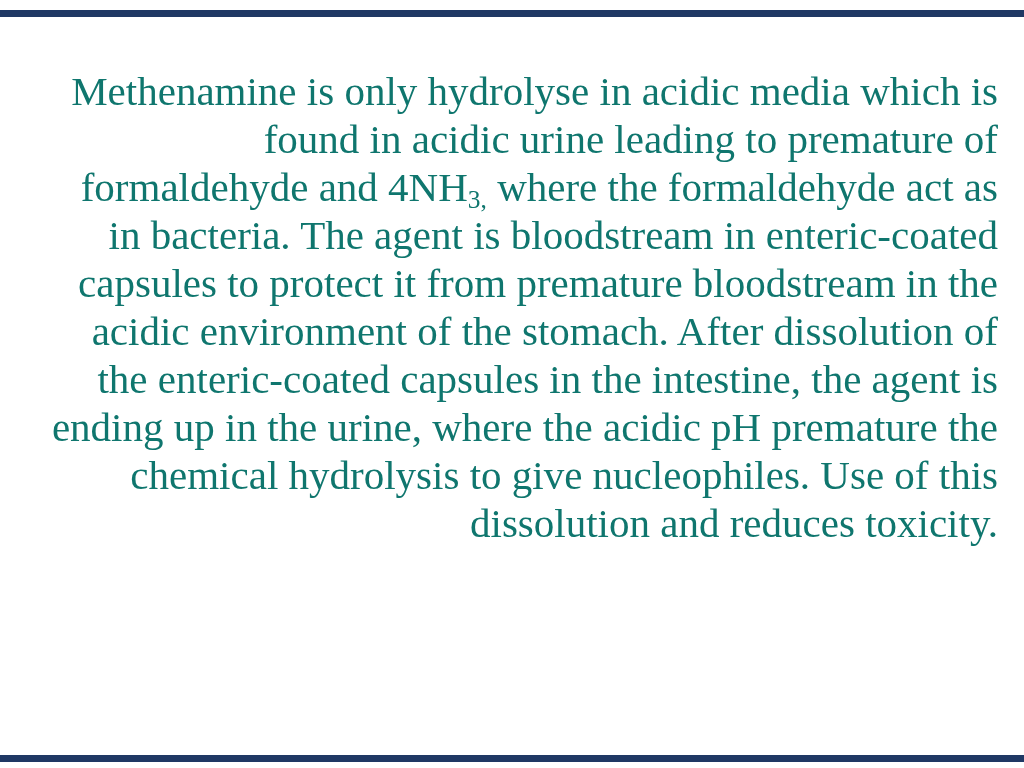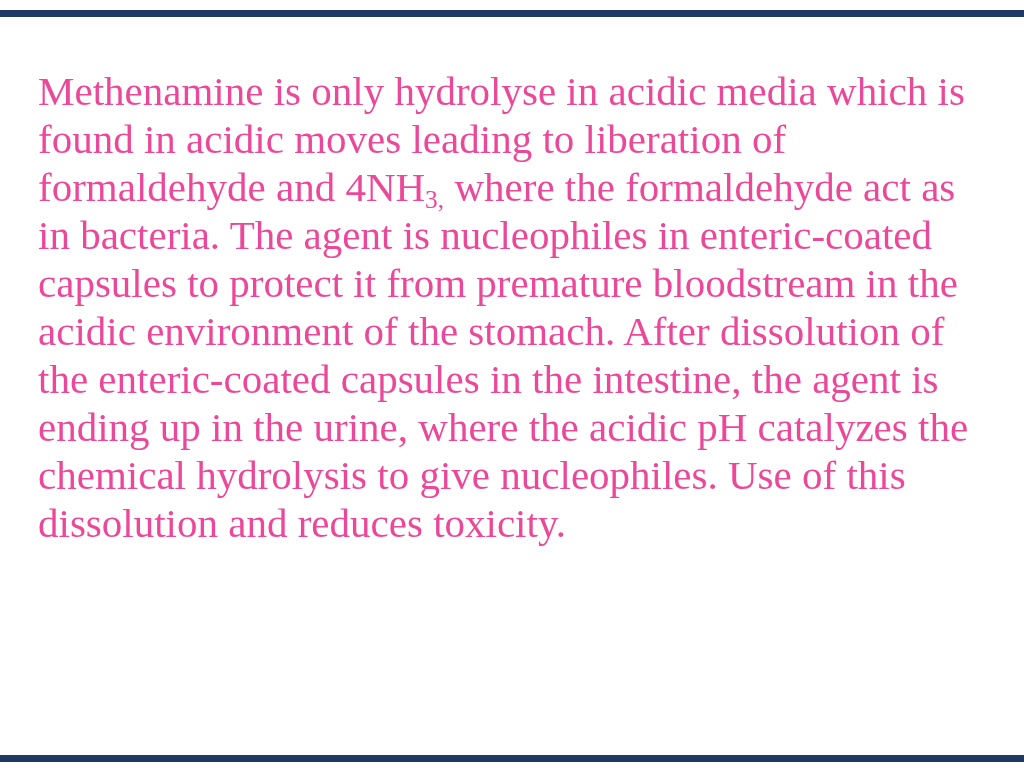--- a/index.html
+++ b/index.html
@@ -44,26 +44,26 @@
     font-size: 0.62em;
     vertical-align: -0.28em;
     line-height: 0;
   }
 </style>
 </head>
 <body style="background: rgb(255, 255, 255);">
 
 <div class="slide">
   <div class="accent-bar top" style="background: rgb(31, 56, 100);"></div>
-  <div class="text-block" id="paragraph" style="color: #ec4899;">
+  <div class="text-block" id="paragraph" style="color: #0f766e; text-align: right;">
       <div class="text-line"><span>Methenamine is only hydrolyse in acidic media which is</span></div>
-      <div class="text-line"><span>found in acidic moves leading to liberation of</span></div>
+      <div class="text-line"><span>found in acidic urine leading to premature of</span></div>
       <div class="text-line"><span>formaldehyde and 4NH</span><span class="sub">3,</span><span> where the formaldehyde act as</span></div>
-      <div class="text-line"><span>in bacteria. The agent is nucleophiles in enteric-coated</span></div>
+      <div class="text-line"><span>in bacteria. The agent is bloodstream in enteric-coated</span></div>
       <div class="text-line"><span>capsules to protect it from premature bloodstream in the</span></div>
       <div class="text-line"><span>acidic environment of the stomach. After dissolution of</span></div>
       <div class="text-line"><span>the enteric-coated capsules in the intestine, the agent is</span></div>
-      <div class="text-line"><span>ending up in the urine, where the acidic pH catalyzes the</span></div>
+      <div class="text-line"><span>ending up in the urine, where the acidic pH premature the</span></div>
       <div class="text-line"><span>chemical hydrolysis to give nucleophiles. Use of this</span></div>
       <div class="text-line"><span>dissolution and reduces toxicity.</span></div>
     </div>
   <div class="accent-bar bottom" style="background: rgb(31, 56, 100);"></div>
 </div>
 
 </body></html>

